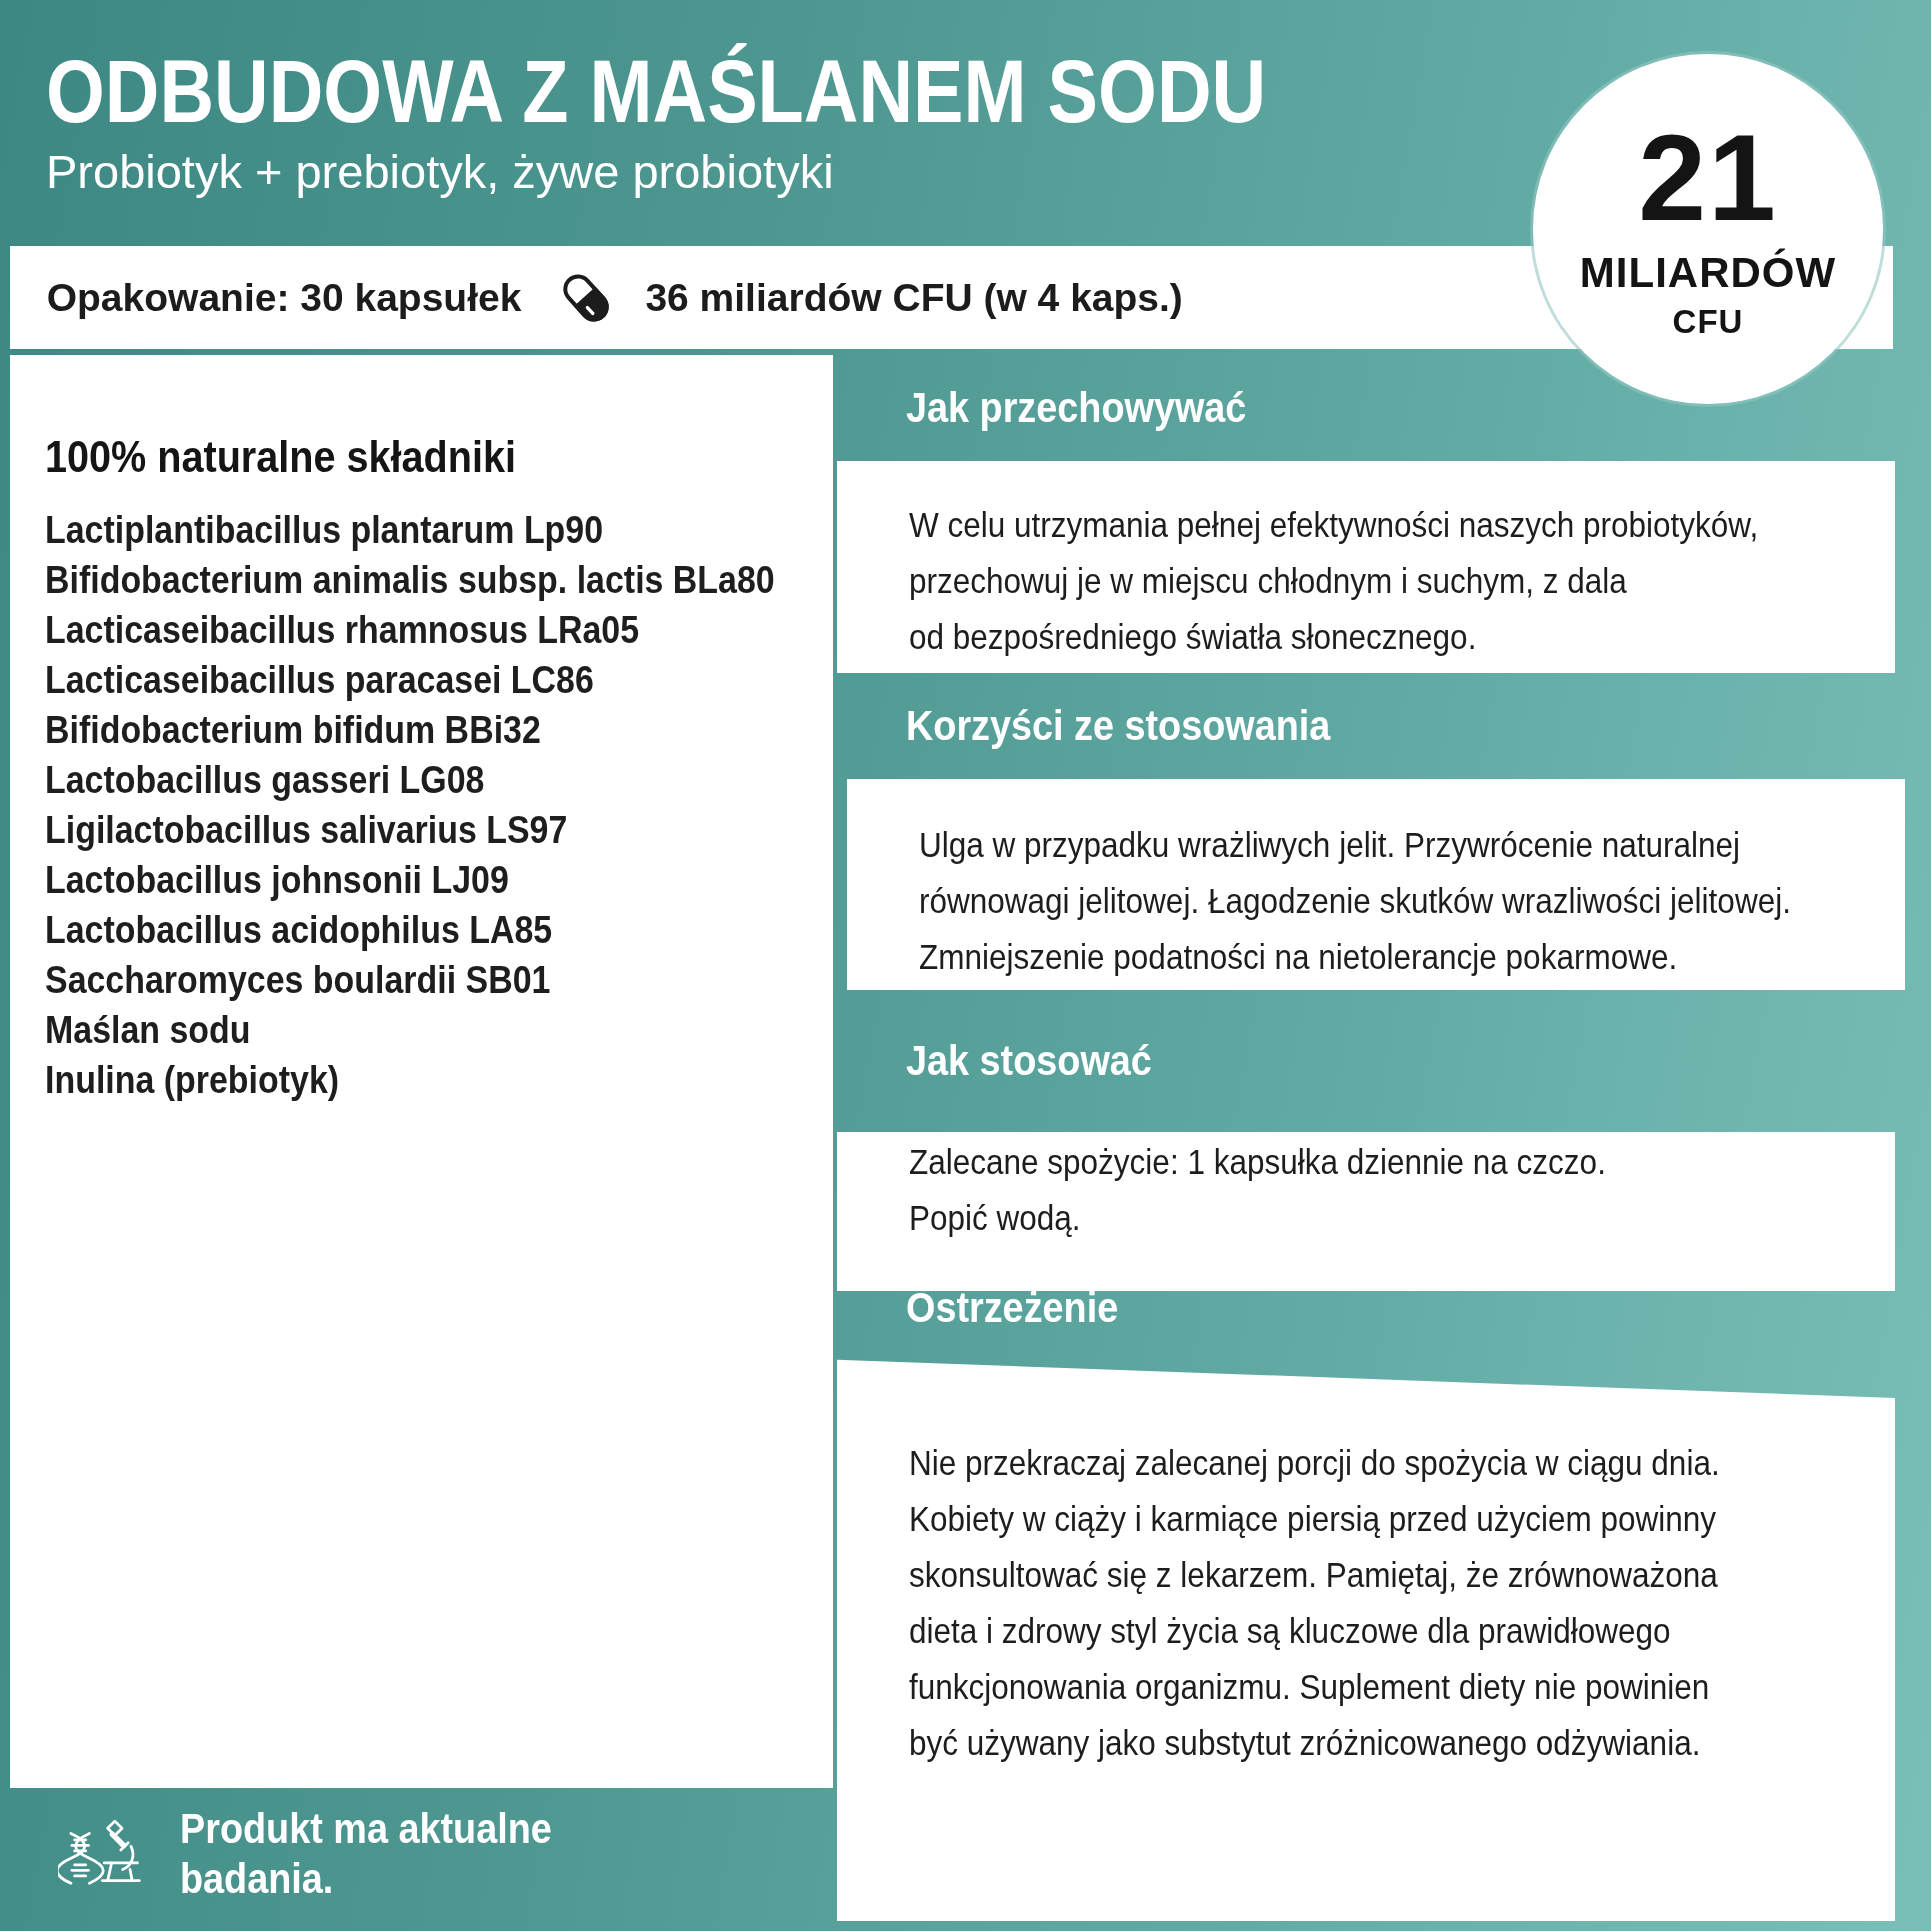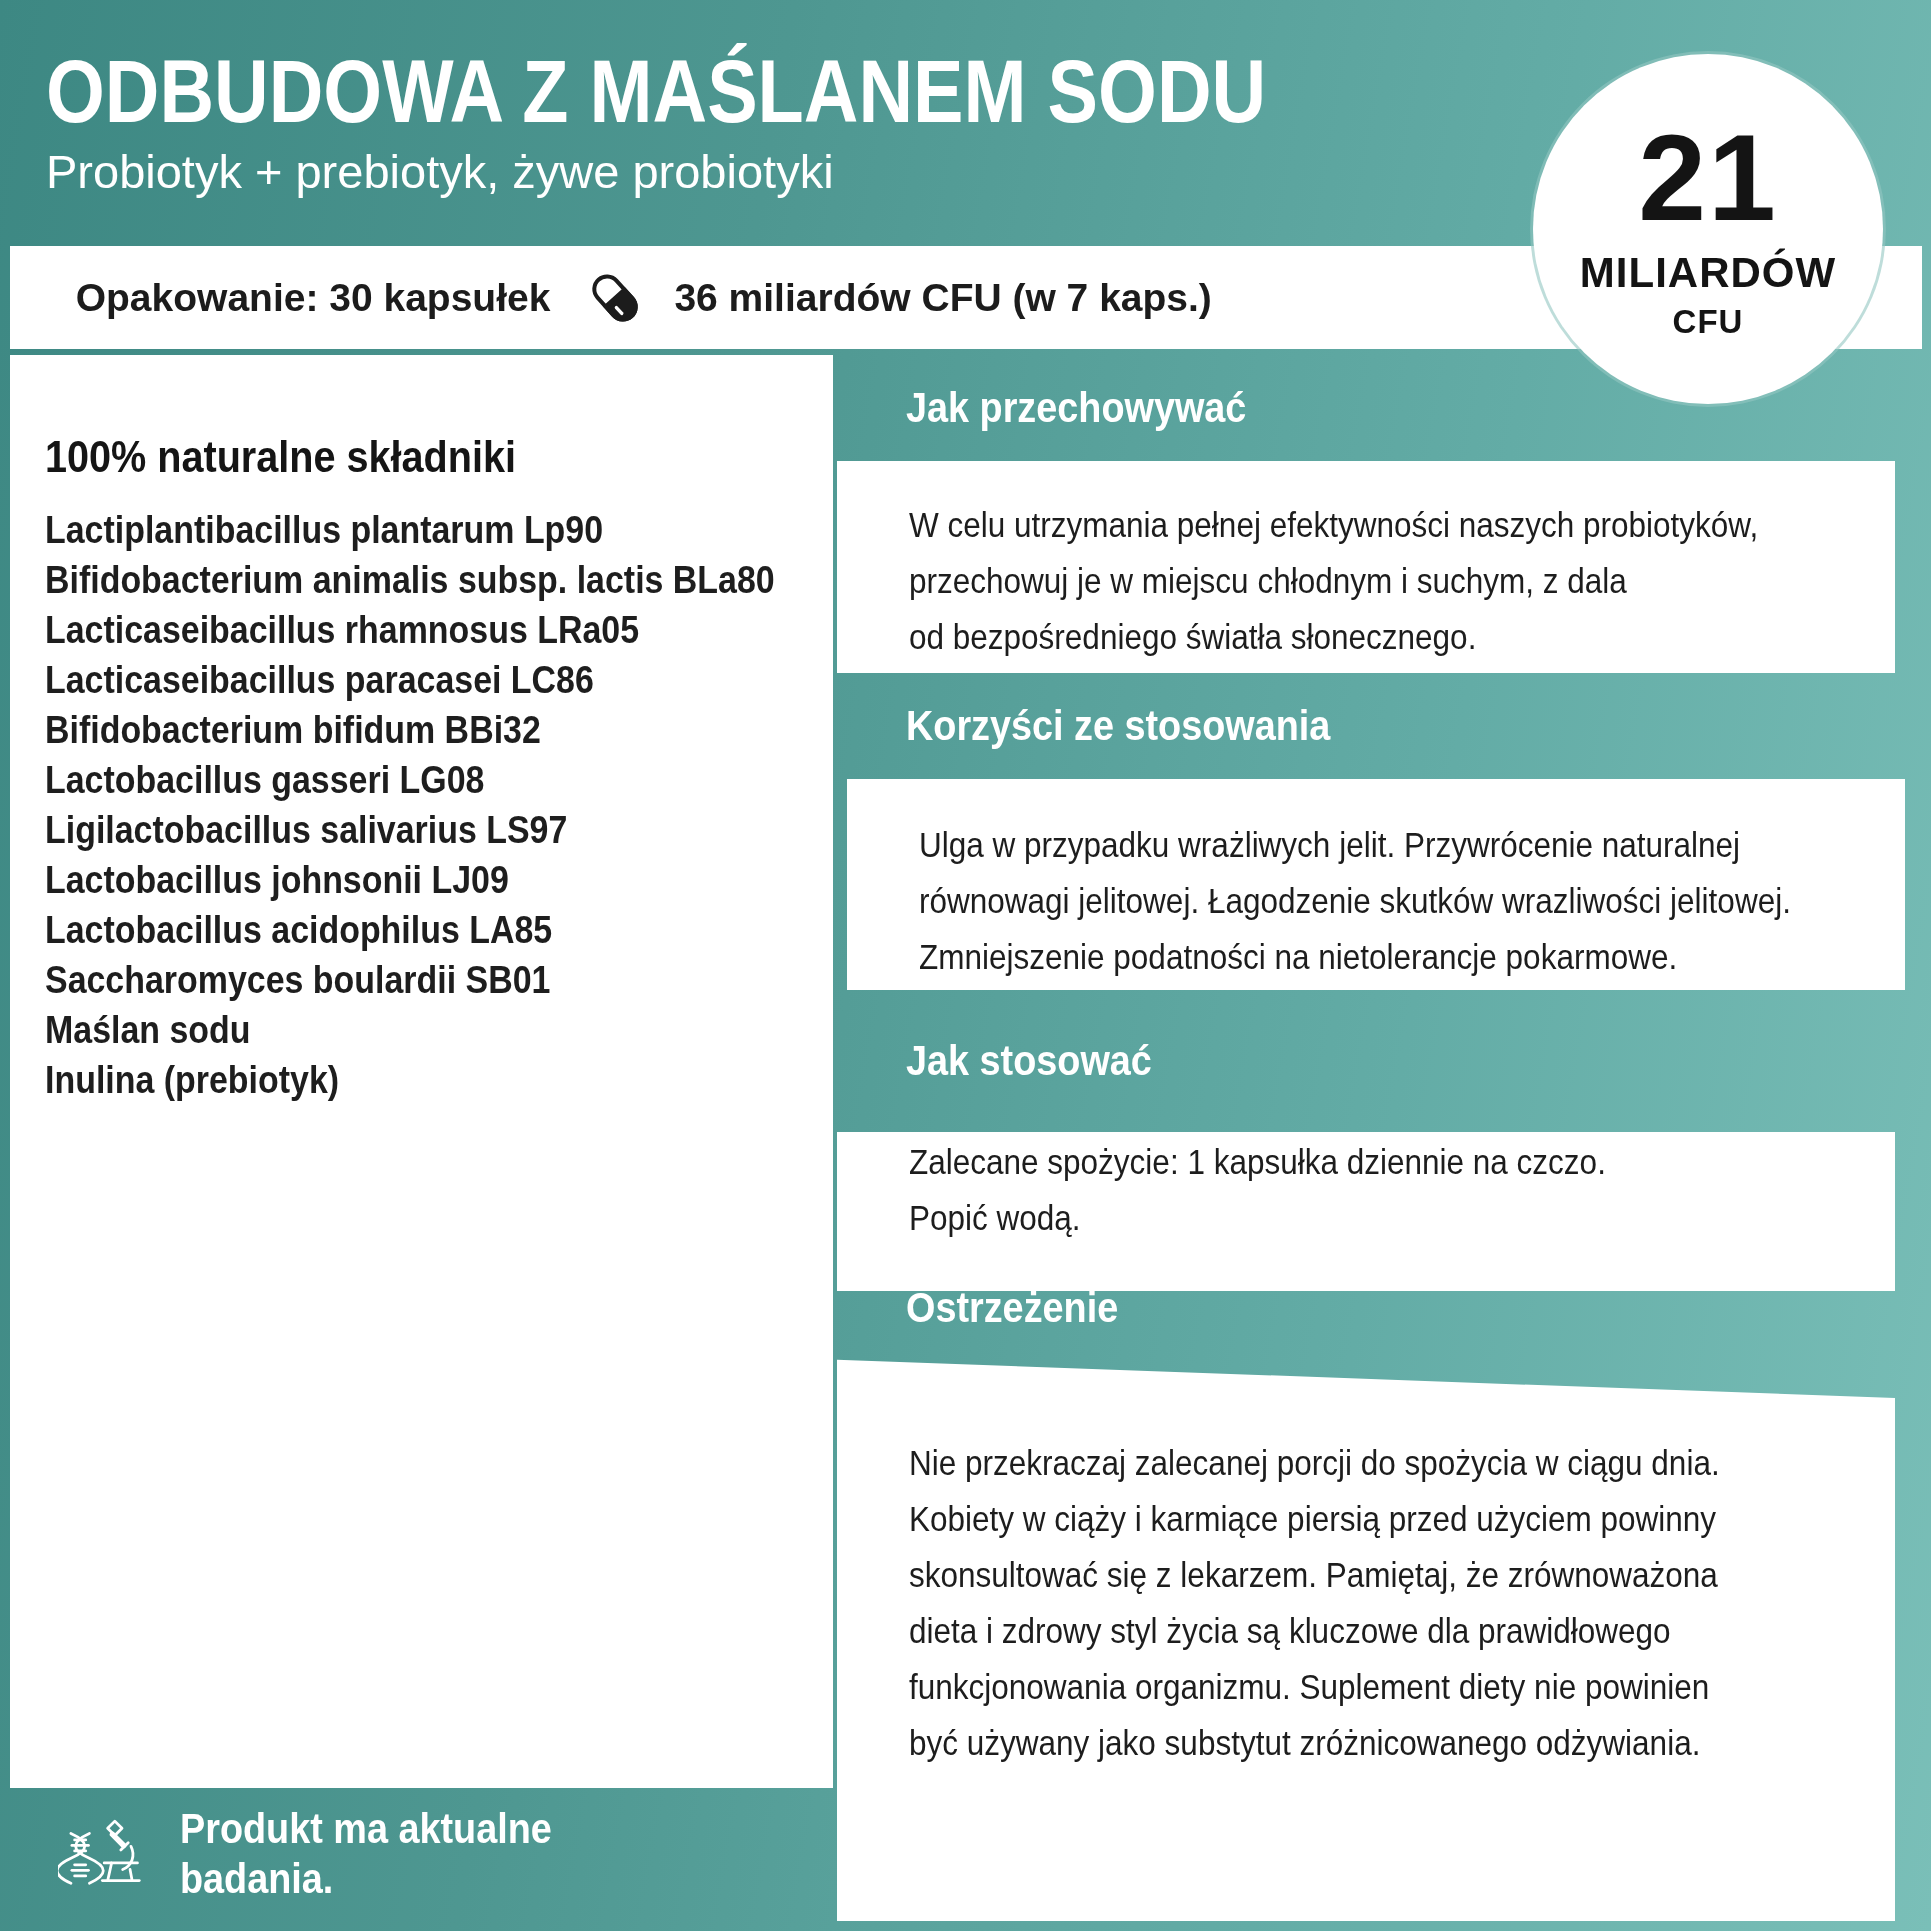--- a/index.html
+++ b/index.html
@@ -13,21 +13,21 @@
   }
   .cond{display:inline-block;transform:scaleX(0.9);transform-origin:0 50%;white-space:nowrap;}
 
   
   .titlewrap{position:absolute;left:46px;top:44px;color:#ffffff;}
   .title{font-size:89px;line-height:95px;font-weight:700;letter-spacing:0;}
   .title .tcond{display:inline-block;transform:scaleX(0.85);transform-origin:0 50%;white-space:nowrap;}
   .subtitle{margin-top:11.6px;font-size:47px;line-height:42px;font-weight:400;}
 
   
-  .topbar{position:absolute;left:9.7px;top:246px;width:1883px;height:103px;background:#ffffff;display:flex;align-items:center;padding-left:29px;}
+  .topbar{position:absolute;left:9.7px;top:246px;width:1883px;height:103px;background:#ffffff;display:flex;align-items:center;}
   .tb-text{font-size:39px;font-weight:700;color:#1c1c1c;white-space:nowrap;}
   .tb-pkg{margin-left:37px;}
   .tb-cap{margin-left:33px;width:64px;height:64px;flex:0 0 auto;}
   .tb-cfu{margin-left:27px;}
 
   
   .badge{position:absolute;left:1533px;top:54px;width:350px;height:350px;border-radius:50%;
     background:#ffffff;box-shadow:0 0 0 2.9px rgba(146,199,194,.6);z-index:5;
     display:flex;flex-direction:column;align-items:center;justify-content:center;color:#141414;}
   .badge-num{font-size:122px;line-height:1;font-weight:700;letter-spacing:1.9px;}
@@ -71,21 +71,21 @@
 
   <div class="topbar">
     <span class="tb-text tb-pkg">Opakowanie: 30 kapsułek</span>
     <svg class="tb-cap" viewBox="0 0 48 48">
       <g transform="rotate(-42 24 24)">
         <rect x="14.5" y="5.5" width="19" height="37" rx="9.5" fill="#ffffff" stroke="#1c1c1c" stroke-width="3"></rect>
         <path d="M14.5 24 h19 v9 a9.5 9.5 0 0 1 -19 0 z" fill="#1c1c1c" stroke="#1c1c1c" stroke-width="3"></path>
         <line x1="20" y1="30" x2="20" y2="36" stroke="#ffffff" stroke-width="2.5" stroke-linecap="round"></line>
       </g>
     </svg>
-    <span class="tb-text tb-cfu">36 miliardów CFU (w 7 kaps.)</span>
+    <span class="tb-text tb-cfu">36 miliardów CFU (w 4 kaps.)</span>
   </div>
 
   <div class="badge">
     <div class="badge-num">21</div>
     <div class="badge-unit">MILIARDÓW</div>
     <div class="badge-cfu">CFU</div>
   </div>
 
   <div class="left-panel">
     <div class="lp-head"><span class="cond">100% naturalne składniki</span></div>

